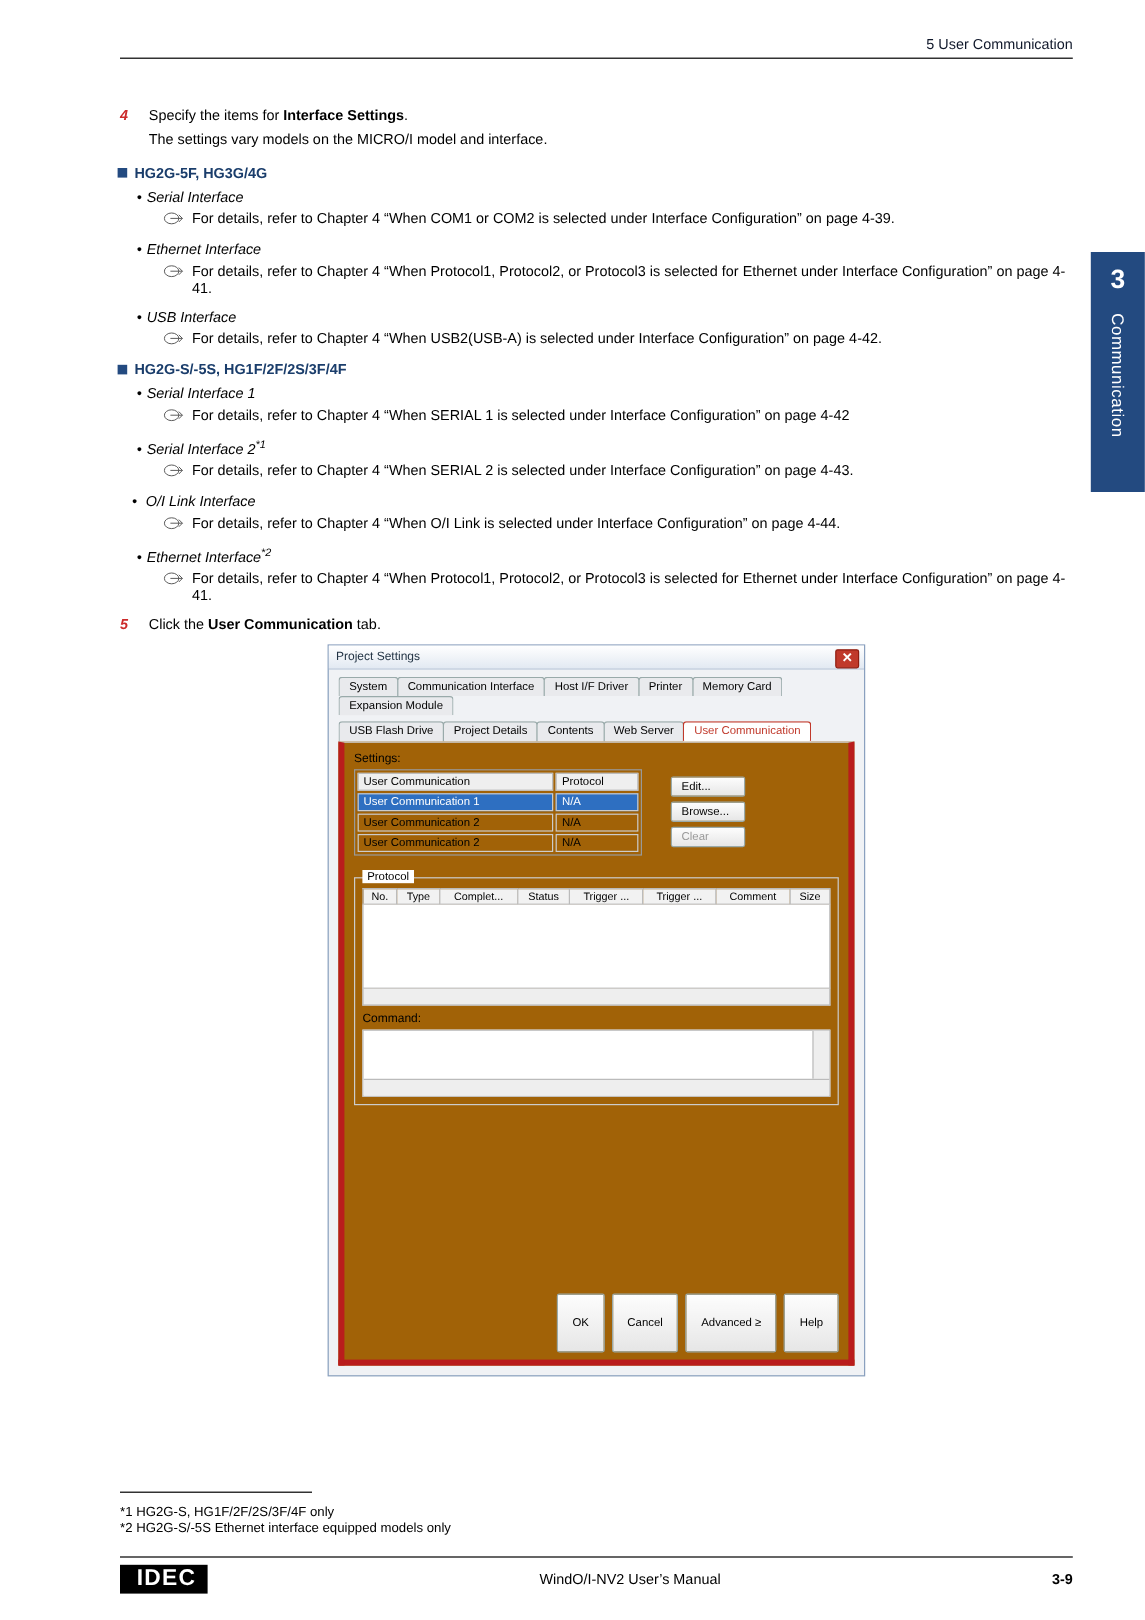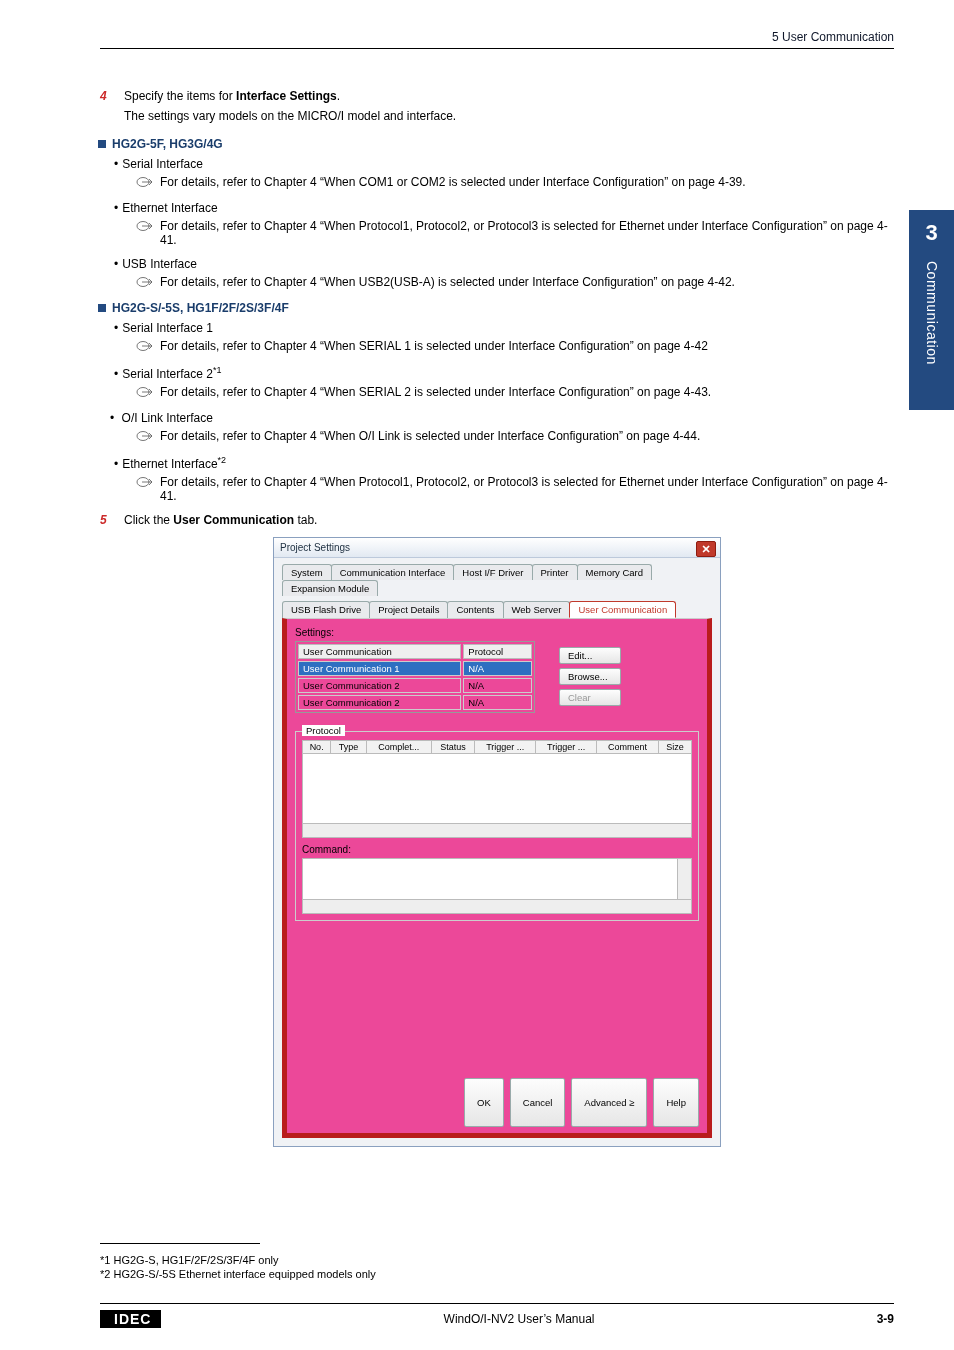--- a/index.html
+++ b/index.html
@@ -77,20 +77,21 @@
     display: flex;
     align-items: center;
     gap: 6px;
   }
   .sec-head .sq {
     width: 8px; height: 8px; background: #234a80; display: inline-block; margin-left: -2px;
   }
   .bullet-item {
     margin-left: 14px;
     margin-bottom: 4px;
+    font-style: italic;
   }
   .bullet-item .b { margin-right: 4px; }
   .sup { font-size: 9px; vertical-align: super; }
   .ref-line {
     margin-left: 36px;
     display: flex;
     align-items: flex-start;
     gap: 6px;
     margin-bottom: 10px;
   }
@@ -127,21 +128,21 @@
     align-items: center;
     font-size: 12px;
   }
   .idec-logo {
     background: #000;
     color: #fff;
     font-weight: bold;
     padding: 1px 10px 1px 14px;
     font-family: "Arial Black", Arial;
     letter-spacing: 1px;
-    font-size: 14px;
+    font-size: 19px;
   }
   .pnum { font-weight: bold; }
 
   
   .dialog-wrap {
     margin: 10px auto 0 auto;
     width: 448px;
   }
   .dialog {
     border: 1px solid #8aa0bf;
@@ -189,21 +190,21 @@
     background: #fff;
     border: 1px solid #c0392b;
     color: #c0392b;
     border-bottom: 1px solid #fff;
     position: relative;
     z-index: 2;
   }
   .tabs-row.row2 { margin-top: -1px;}
   .dlg-body {
     margin: 0 8px 8px 8px;
-    background: #ec4899;
+    background: #a16207;
     border: 5px solid #b91c1c;
     border-top: 1px solid #ccc;
     padding: 8px;
     min-height: 520px;
     position: relative;
   }
   .lbl { font-size: 10px; margin-bottom: 3px; }
   .settings-table {
     border: 1px solid #999;
     width: 240px;

